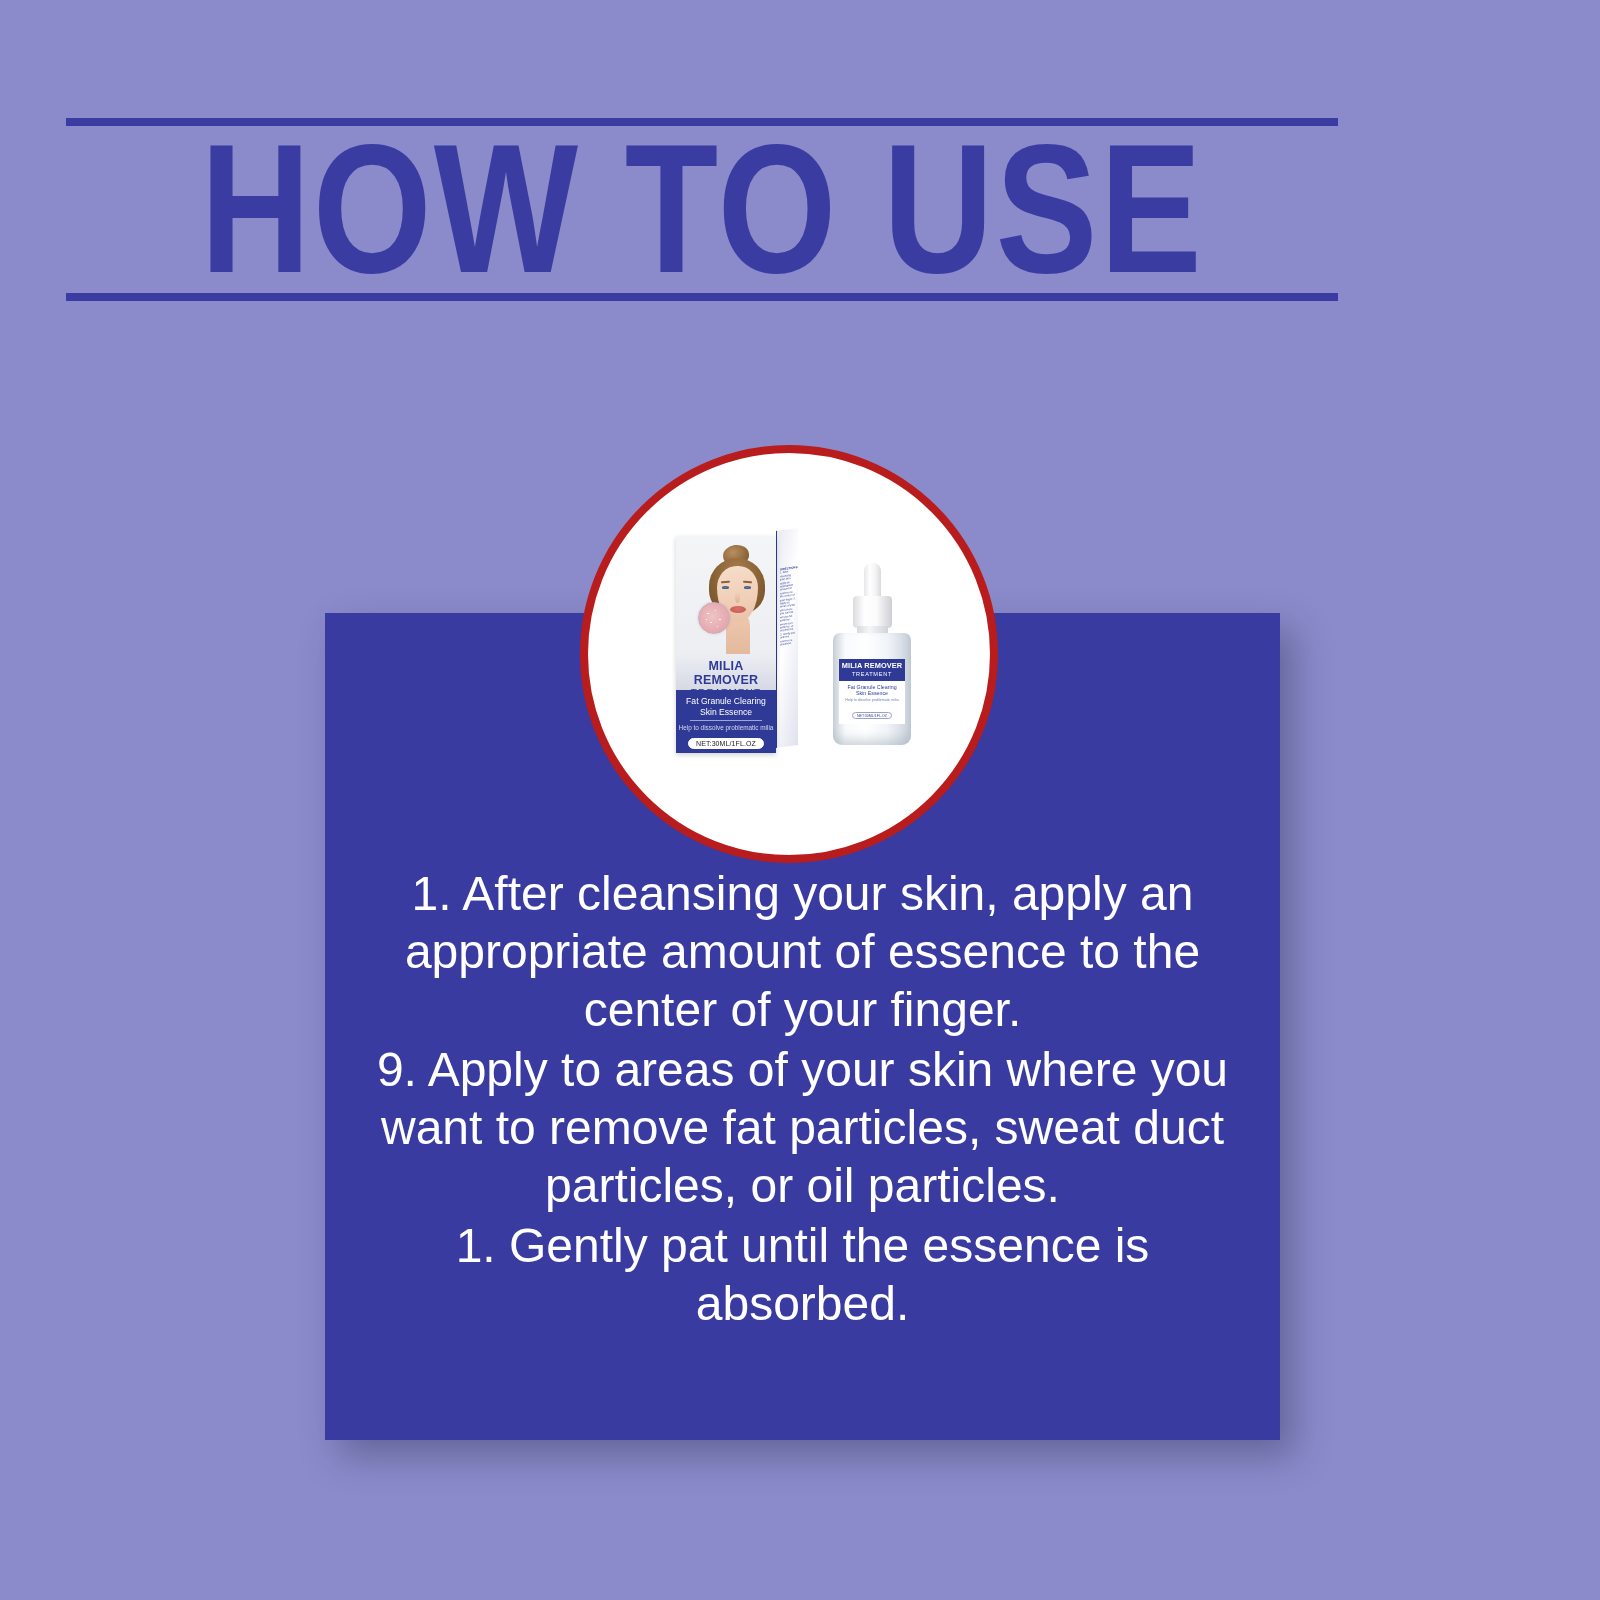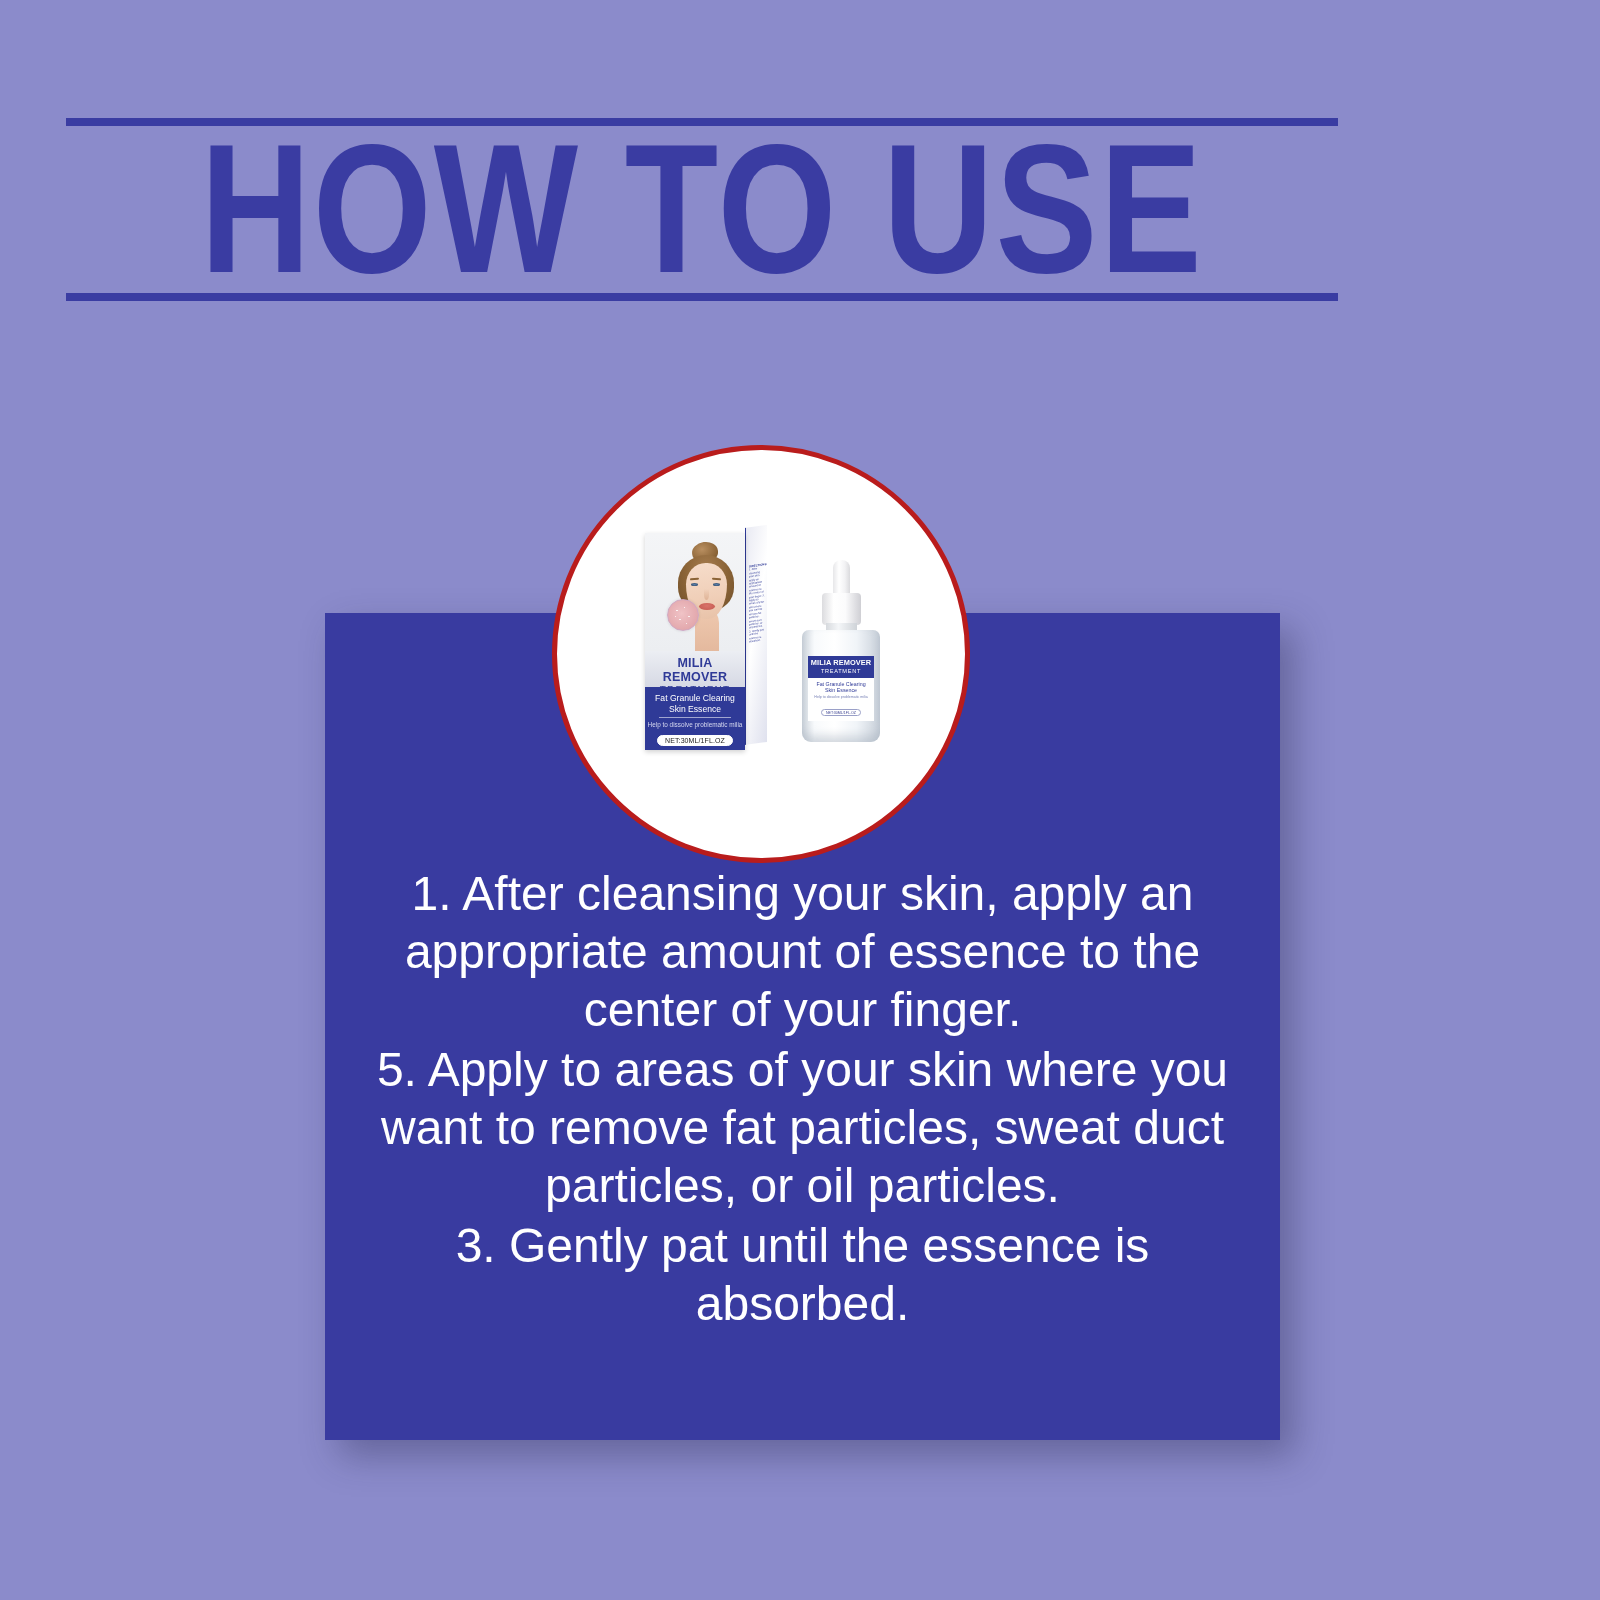--- a/index.html
+++ b/index.html
@@ -77,27 +77,27 @@
     line-height: 58px;
   }
   #instruction-list li {
     margin: 0 0 2px 0;
     padding: 0;
   }
 
   
   #product-circle {
     position: absolute;
-    left: 552px;
+    left: 580px;
     top: 445px;
     width: 418px;
     height: 418px;
     border-radius: 50%;
     background: #ffffff;
-    border: 5px solid #b91c1c;
+    border: 8px solid #b91c1c;
     box-sizing: border-box;
     overflow: hidden;
   }
   #product-shot {
     position: absolute;
     left: 0; top: 0;
     width: 100%; height: 100%;
   }
 
   
@@ -380,22 +380,22 @@
 
 <div id="header">
   <div class="rule top"></div>
   <div id="page-title">HOW TO USE</div>
   <div class="rule bottom"></div>
 </div>
 
 <div id="instruction-panel">
   <ul id="instruction-list">
     <li>1. After cleansing your skin, apply an appropriate amount of essence to the center of your finger.</li>
-    <li>5. Apply to areas of your skin where you want to remove fat particles, sweat duct particles, or oil particles.</li>
-    <li>3. Gently pat until the essence is absorbed.</li>
+    <li>9. Apply to areas of your skin where you want to remove fat particles, sweat duct particles, or oil particles.</li>
+    <li>1. Gently pat until the essence is absorbed.</li>
   </ul>
 </div>
 
 <div id="product-circle">
   <div id="product-shot">
 
     <div id="carton">
       <div id="carton-side">
         <div id="carton-side-text">
           <span class="dir-head">DIRECTIONS:</span>

